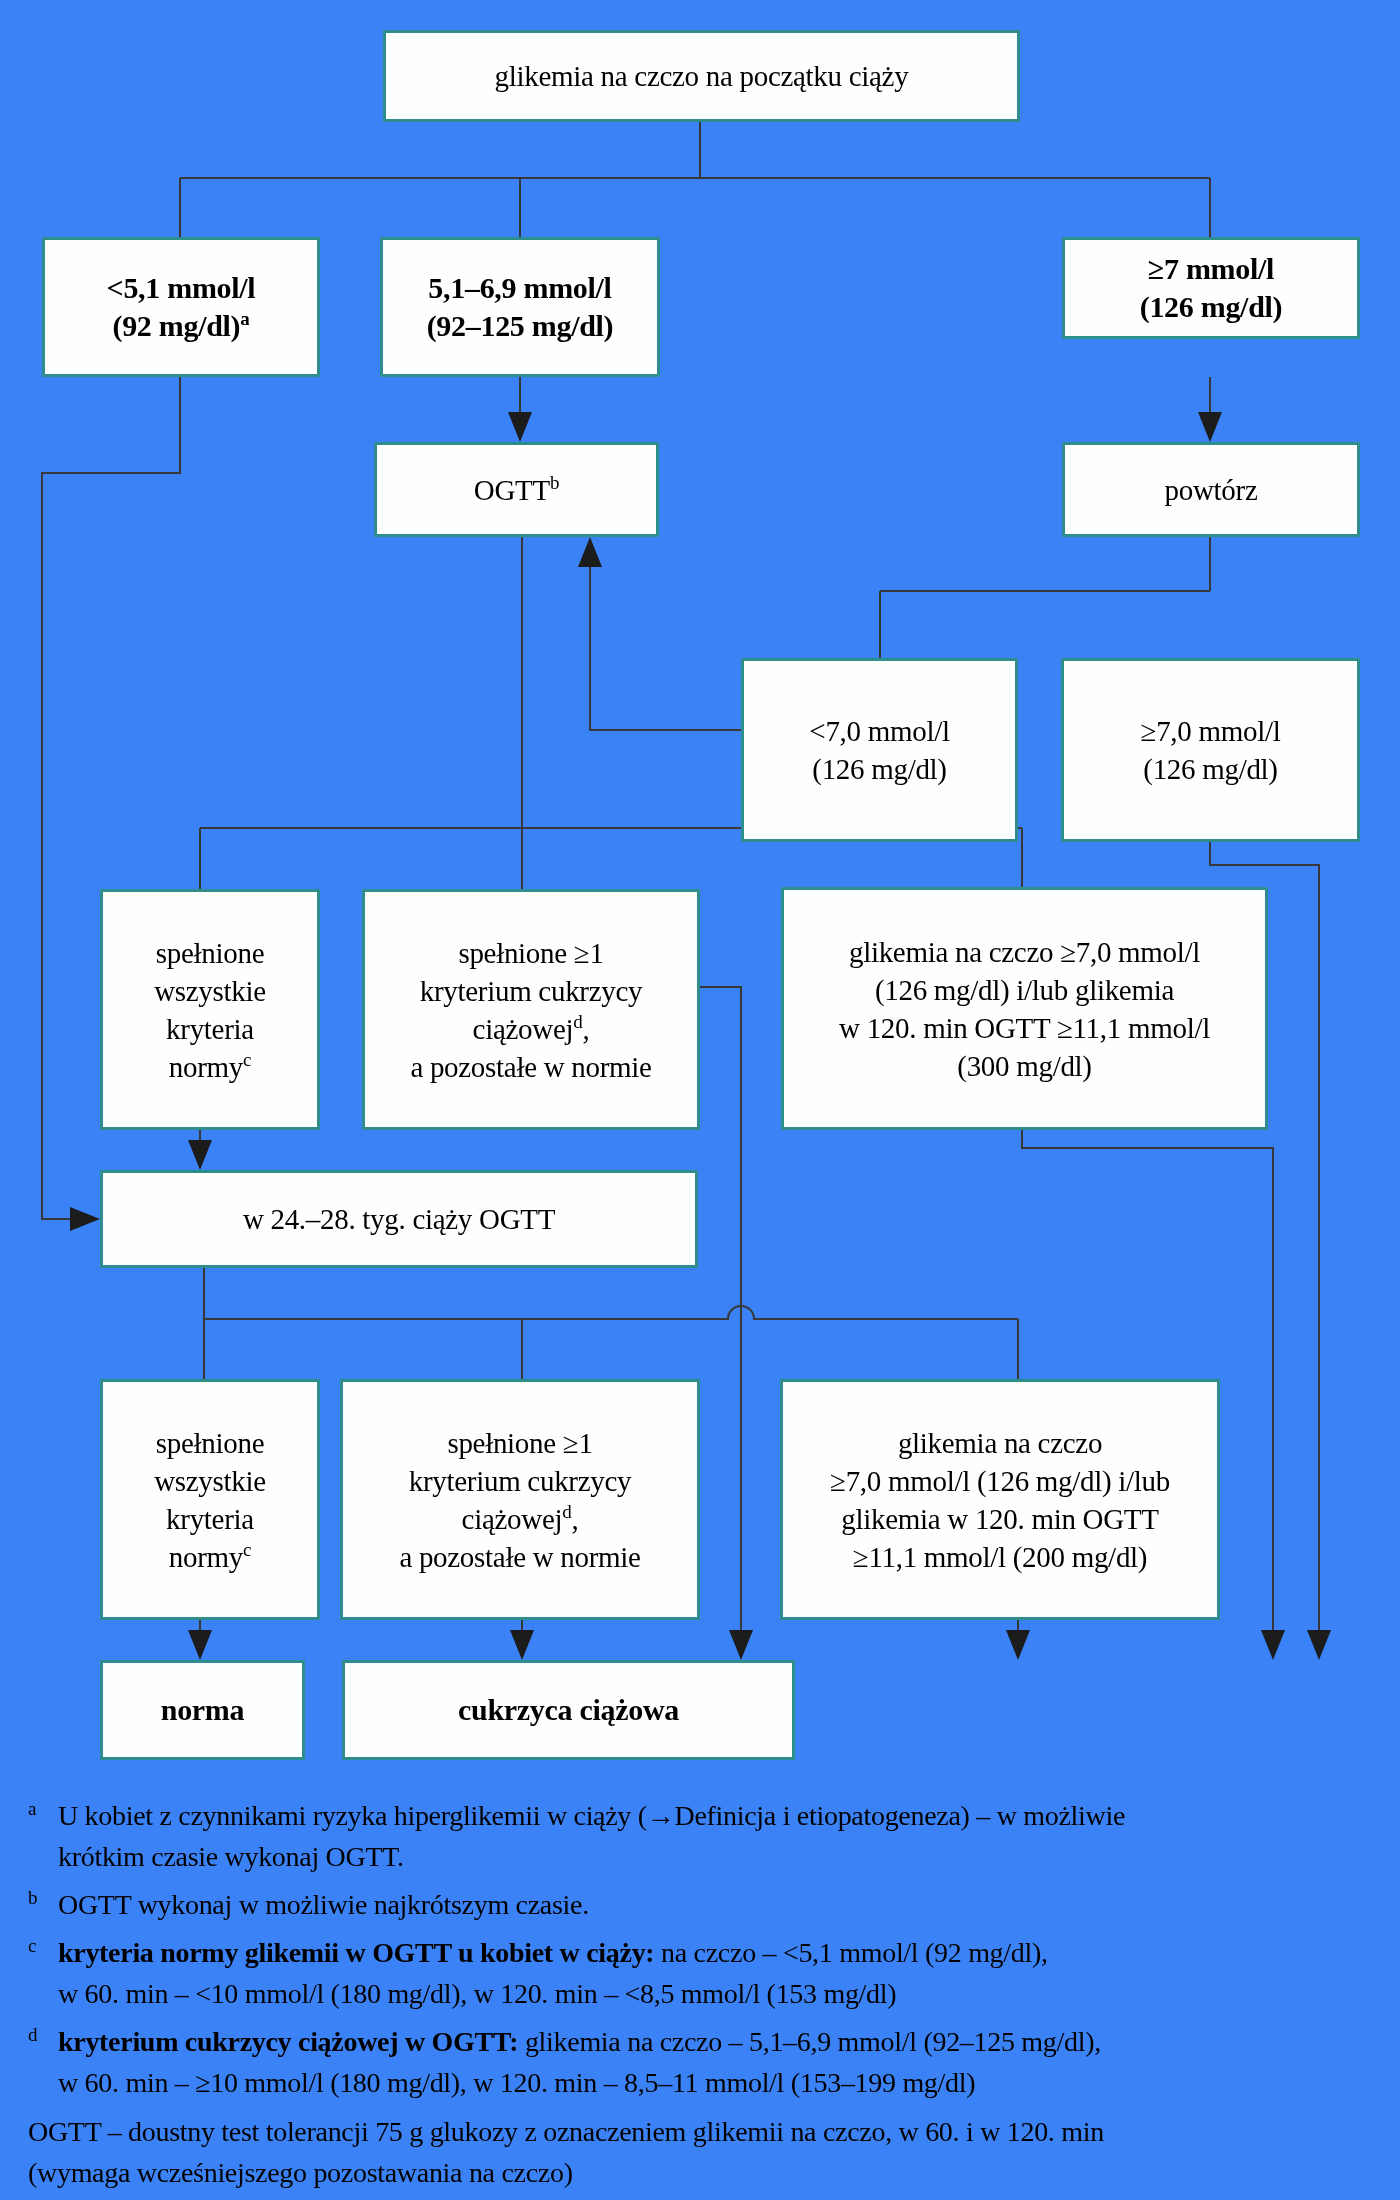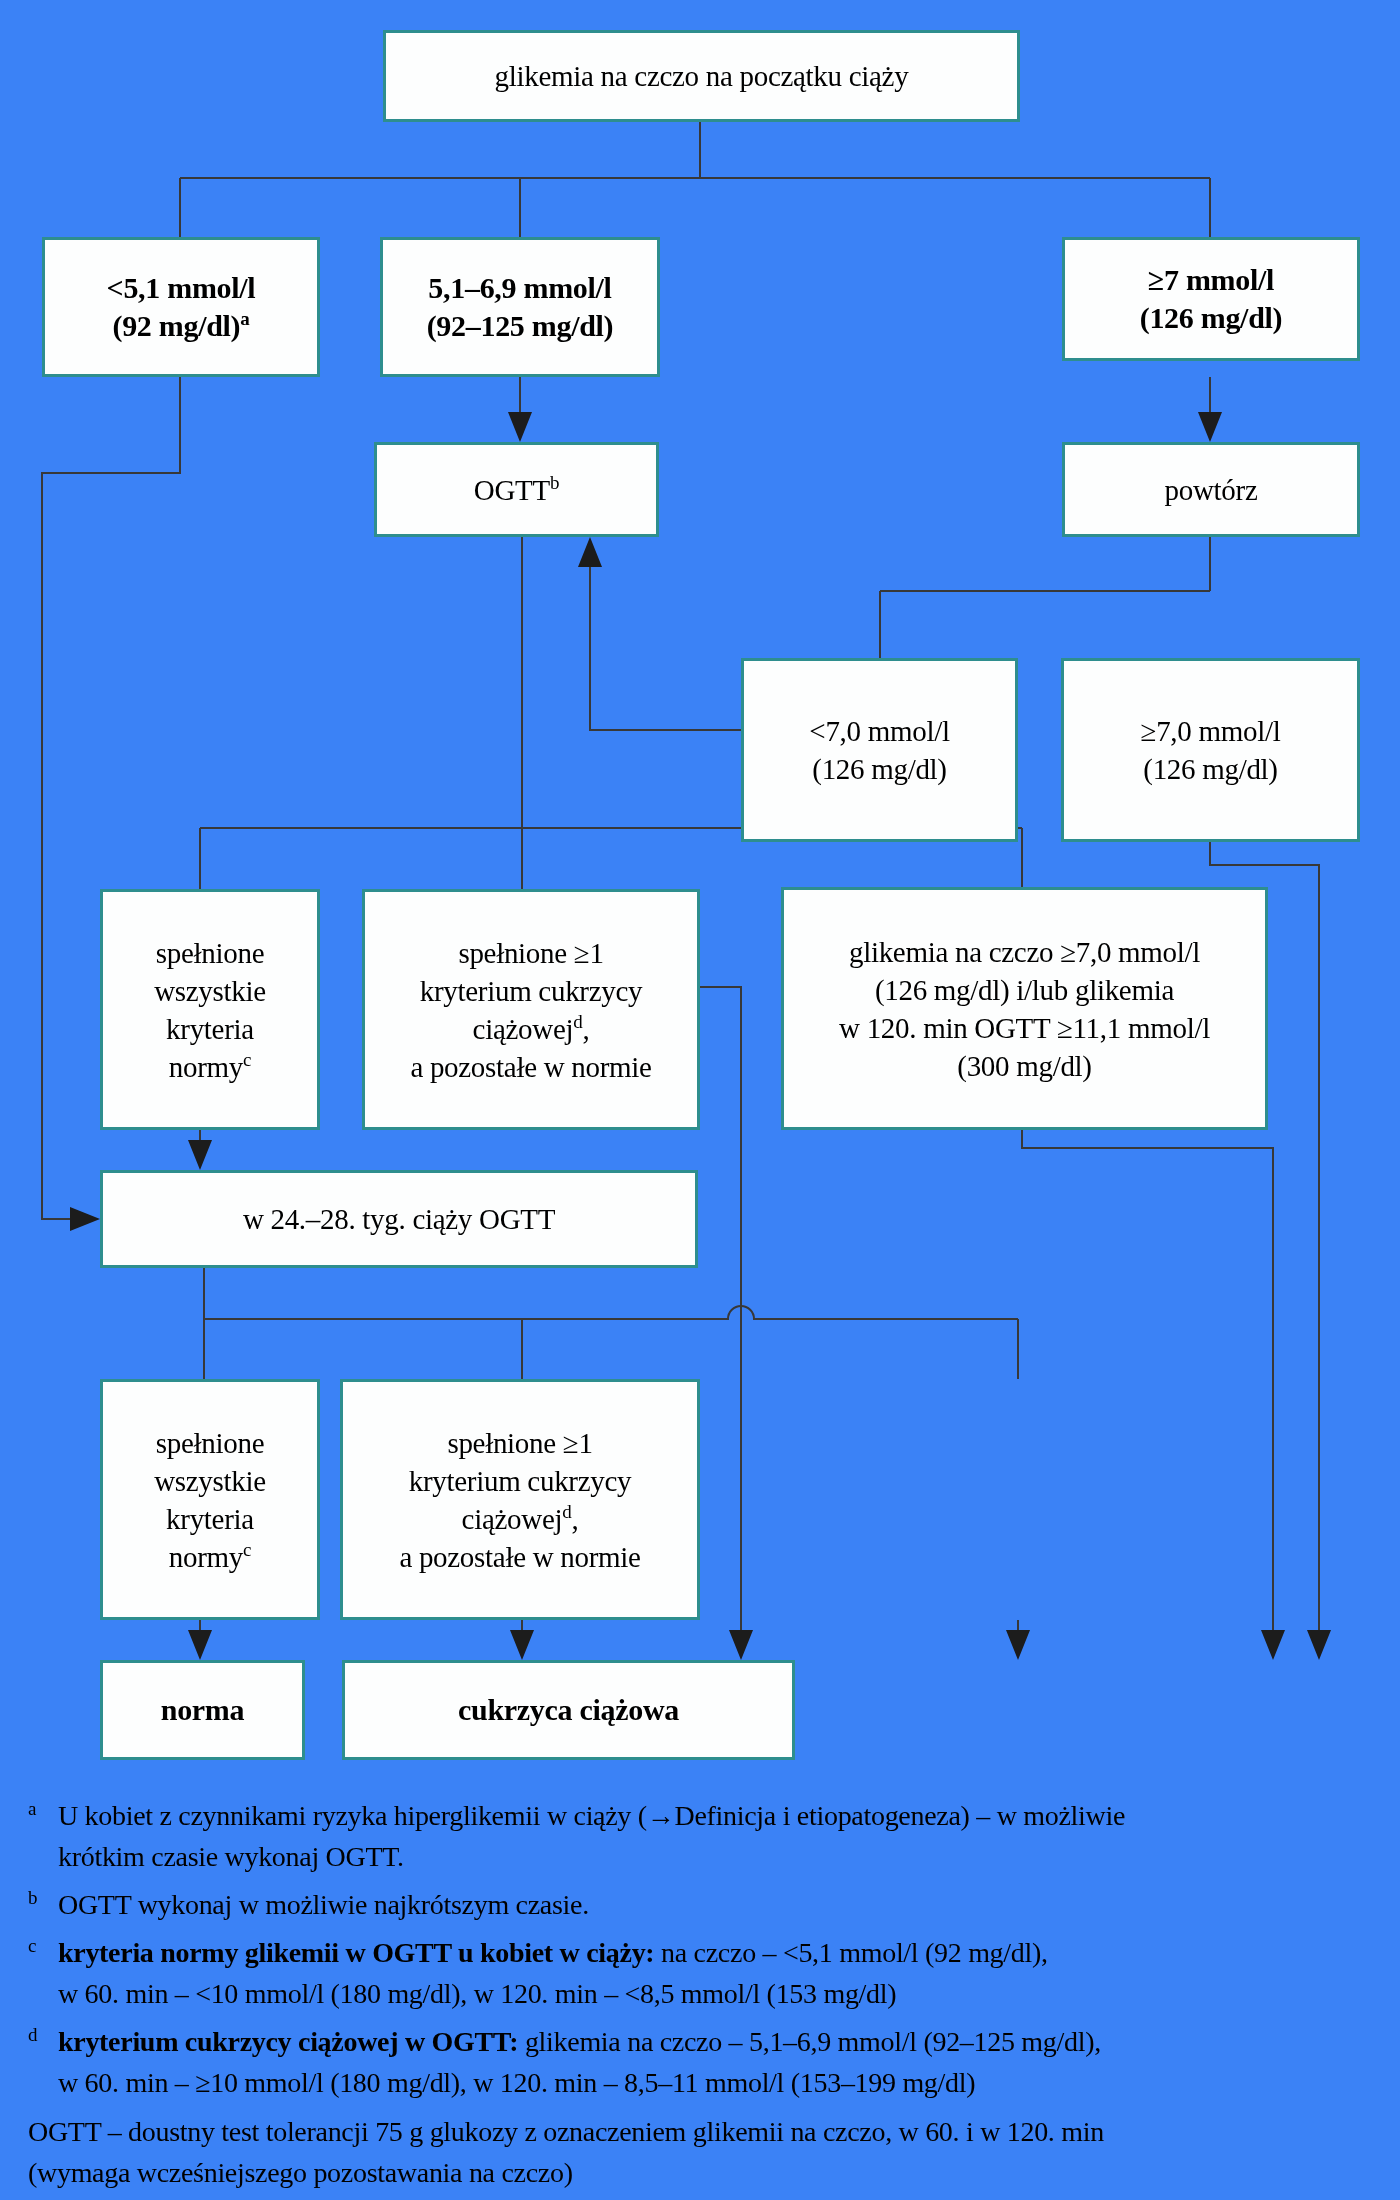--- a/index.html
+++ b/index.html
@@ -75,21 +75,21 @@
   <div class="node bold" style="left:42px;top:237px;width:278px;height:140px">
     <div><span>&lt;5,1 mmol/l</span></div>
     <div><span>(92 mg/dl)</span><sup>a</sup></div>
   </div>
 
   <div class="node bold" style="left:380px;top:237px;width:280px;height:140px">
     <div><span>5,1–6,9 mmol/l</span></div>
     <div><span>(92–125 mg/dl)</span></div>
   </div>
 
-  <div class="node bold" style="left:1062px;top:237px;width:298px;height:124px">
+  <div class="node bold" style="left:1062px;top:237px;width:298px;height:102px">
     <div><span>≥7 mmol/l</span></div>
     <div><span>(126 mg/dl)</span></div>
   </div>
 
   <div class="node" style="left:374px;top:442px;width:285px;height:95px">
     <div><span>OGTT</span><sup>b</sup></div>
   </div>
 
   <div class="node" style="left:1062px;top:442px;width:298px;height:95px">
     <div>powtórz</div>
@@ -137,20 +137,26 @@
     <div><span>normy</span><sup>c</sup></div>
   </div>
 
   <div class="node" style="left:340px;top:1379px;width:360px;height:241px">
     <div>spełnione ≥1</div>
     <div>kryterium cukrzycy</div>
     <div><span>ciążowej</span><sup>d</sup><span>,</span></div>
     <div>a pozostałe w normie</div>
   </div>
 
+  <div class="node" style="left:780px;top:1379px;width:440px;height:241px">
+    <div>glikemia na czczo</div>
+    <div>≥7,0 mmol/l (126 mg/dl) i/lub</div>
+    <div>glikemia w 120. min OGTT</div>
+    <div>≥11,1 mmol/l (200 mg/dl)</div>
+  </div>
 
   <div class="node bold" style="left:100px;top:1660px;width:205px;height:100px">
     <div>norma</div>
   </div>
 
   <div class="node bold" style="left:342px;top:1660px;width:453px;height:100px">
     <div>cukrzyca ciążowa</div>
   </div>
 
 

